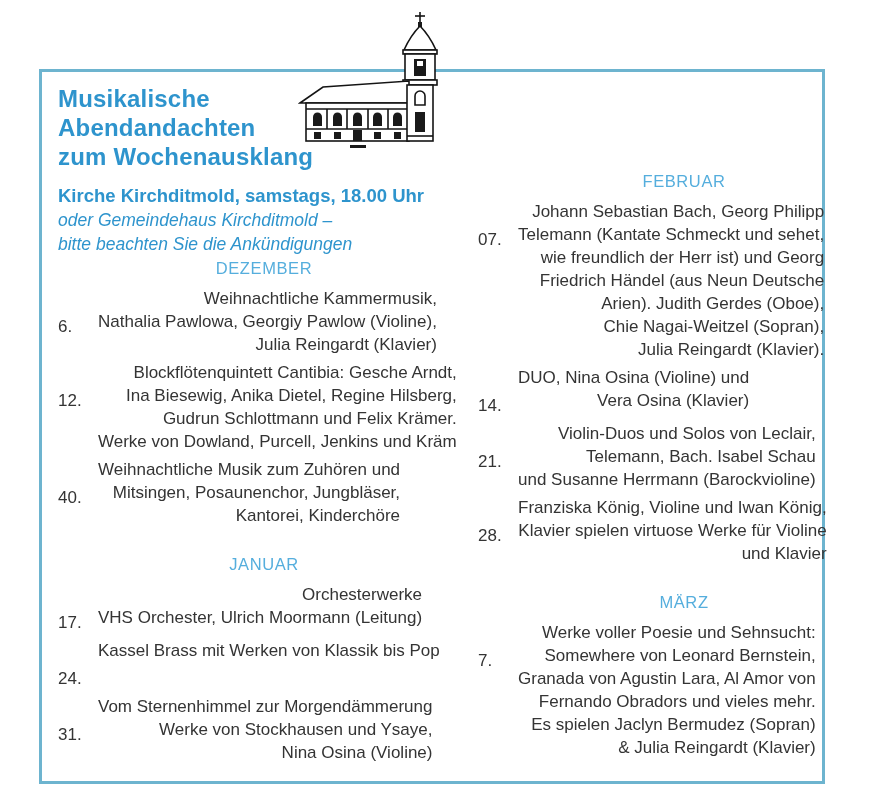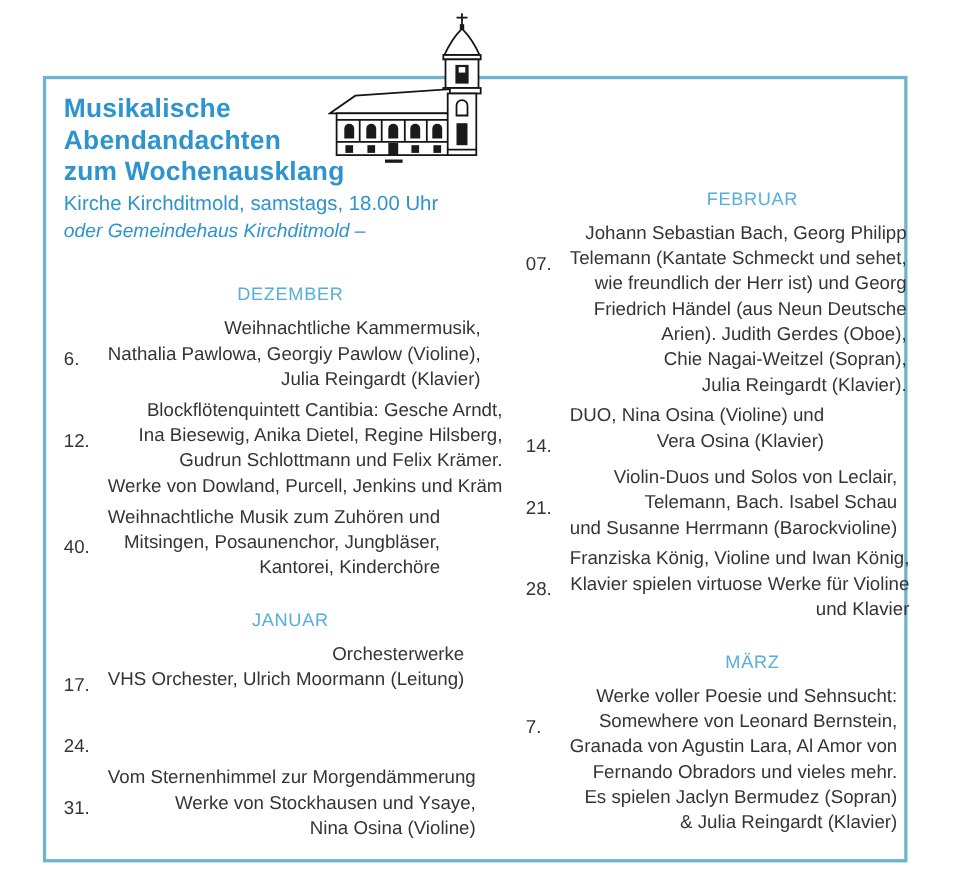--- a/index.html
+++ b/index.html
@@ -15,21 +15,21 @@
   }
   .church{
     position:absolute;left:298px;top:10px;width:150px;height:142px;z-index:5;
   }
   .header-block{position:absolute;left:16px;top:12px;}
   .title-line{
     font-size:24px;line-height:29px;font-weight:bold;
     color:var(--title-blue,#2e94cd);letter-spacing:0.2px;
   }
   .venue-bold{
-    margin-top:2px;font-size:18.5px;line-height:24px;font-weight:normal;
+    margin-top:13px;font-size:18.5px;line-height:24px;font-weight:bold;
     color:var(--title-blue,#2e94cd);
   }
   .venue-italic{
     font-size:17.5px;line-height:24px;font-style:italic;
     color:var(--title-blue,#2e94cd);
   }
   .venue-italic:first-of-type{margin-top:2px;}
   .col{position:absolute;}
   .col-left{left:16px;top:186px;width:412px;}
   .col-right{left:436px;top:99px;width:412px;}
@@ -53,20 +53,21 @@
 <body style="--title-blue: #2e94cd; --month-blue: #55aedd; --border-blue: #6db4cf; --text-color: #343434;">
 
 <div class="frame">
 
   <div class="header-block">
     <div class="title-line">Musikalische</div>
     <div class="title-line">Abendandachten</div>
     <div class="title-line">zum Wochenausklang</div>
     <div class="venue-bold">Kirche Kirchditmold, samstags, 18.00 Uhr</div>
     <div class="venue-italic">oder Gemeindehaus Kirchditmold –</div>
+    <div class="venue-italic">bitte beachten Sie die Ankündigungen</div>
   </div>
 
   <div class="col col-left">
       <div class="section">
         <div class="month">DEZEMBER</div>
         <div class="event">
           <div class="day">6.</div>
           <div class="lines">Weihnachtliche Kammermusik,<br>Nathalia Pawlowa, Georgiy Pawlow (Violine),<br>Julia Reingardt (Klavier)</div>
         </div>
         <div class="event">
@@ -79,20 +80,21 @@
         </div>
       </div>
       <div class="section">
         <div class="month">JANUAR</div>
         <div class="event">
           <div class="day">17.</div>
           <div class="lines">Orchesterwerke<br>VHS Orchester, Ulrich Moormann (Leitung)</div>
         </div>
         <div class="event">
           <div class="day">24.</div>
+          <div class="lines">Kassel Brass mit Werken von Klassik bis Pop</div>
         </div>
         <div class="event">
           <div class="day">31.</div>
           <div class="lines">Vom Sternenhimmel zur Morgendämmerung<br>Werke von Stockhausen und Ysaye,<br>Nina Osina (Violine)</div>
         </div>
       </div>
     </div>
   <div class="col col-right">
       <div class="section">
         <div class="month">FEBRUAR</div>

